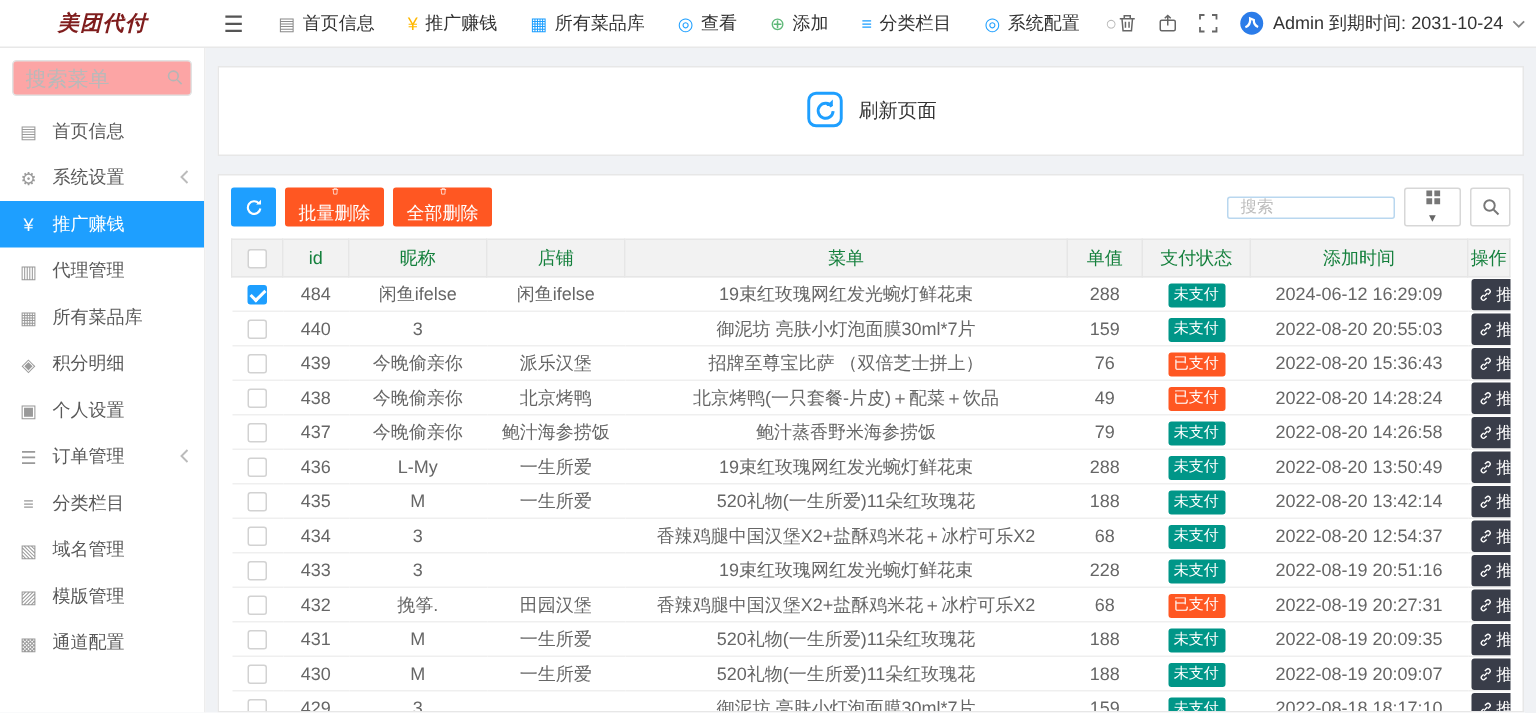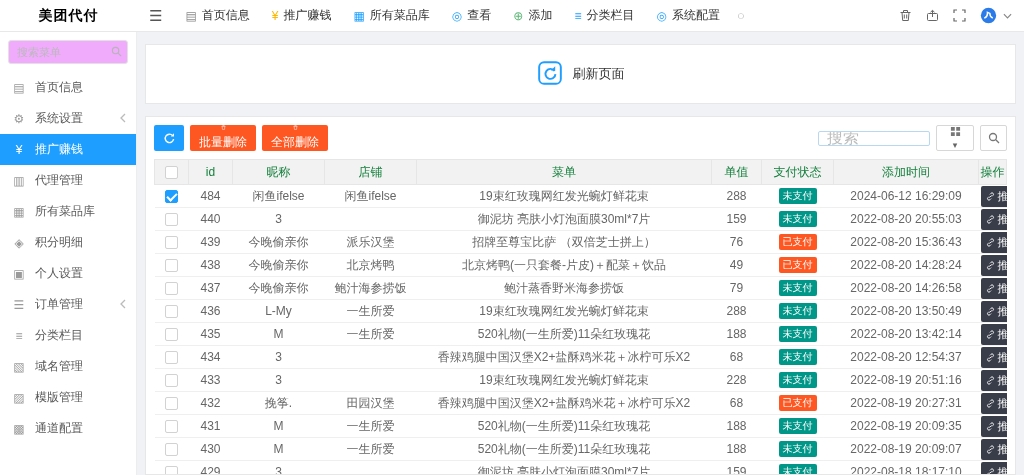--- a/index.html
+++ b/index.html
@@ -1,41 +1,41 @@
 <!DOCTYPE html>
 <html><head>
 <meta charset="utf-8">
 <style>
   * { margin:0; padding:0; box-sizing:border-box; }
   html,body { width:1024px; height:475px; overflow:hidden; }
   body { font-family:"Liberation Sans", sans-serif; background:#f0f2f5; font-size:12px; color:#333; }
 
   
   .topbar { height:32px; background:#fff; border-bottom:1px solid #e8e8e8; display:flex; align-items:center; }
-  .logo { width:137px; flex:none; text-align:center; color:#000000; font-size:14px; font-weight:bold; letter-spacing:1px; }
+  .logo { width:137px; flex:none; text-align:center; color:#7f1d1d; font-size:14px; font-weight:bold; letter-spacing:1px;font-style:italic; }
   .tnav { display:flex; align-items:center; flex:1; height:100%; }
   .hamburger { padding:0 12px; color:#555; font-size:15px; cursor:pointer; }
   .tnav-item { display:flex; align-items:center; gap:5px; padding:0 11px; height:100%; font-size:12px; color:#333; cursor:pointer; white-space:nowrap; }
   .tnav-ic { font-size:12px; color:#8c8c8c; line-height:1; }
   .tnav-ic.view-icon,.tnav-ic.config-icon,.tnav-ic.category-icon,.tnav-ic.dishes-icon { color:#1E9FFF; }
   .tnav-ic.add-icon { color:#5FB878; }
   .tnav-ic.money-icon { color:#FFB800; }
   .loading-icon { color:#b5b5b5; font-size:13px; margin-left:6px; }
   .tright { display:flex; align-items:center; gap:14px; padding:0 12px 0 0; margin-left:auto; }
   .ticon { cursor:pointer; display:flex; align-items:center; }
   .admin-box { display:flex; align-items:center; gap:6px; cursor:pointer; }
   .admin-text { font-size:12px; color:#333; white-space:nowrap; }
 
   
   .layout { display:flex; height:calc(100% - 32px); }
 
   
   .sidebar { width:137px; flex:none; background:#fff; border-right:1px solid #ededed; overflow:hidden; }
   .side-search { margin:8px 8px 8px; position:relative; }
-  .side-search input { width:100%; height:24px; border:1px solid #e2e2e2; border-radius:3px; padding:0 22px 0 8px; font-size:11px; color:#666; outline:none; background:#f0abfc; }
+  .side-search input { width:100%; height:24px; border:1px solid #e2e2e2; border-radius:3px; padding:0 22px 0 8px; font-size:14px; color:#666; outline:none; background:#fca5a5; }
   .side-search input::placeholder { color:#b9b9b9; }
   .side-search .mag { position:absolute; right:6px; top:6px; }
   .smenu-item { height:31px; display:flex; align-items:center; gap:9px; padding:0 12px; font-size:12px; color:#595959; cursor:pointer; position:relative; white-space:nowrap; }
   .smenu-item .sic { width:14px; text-align:center; color:#9a9a9a; font-size:12px; flex:none; }
   .smenu-item.active { background:#1E9FFF; color:#fff; }
   .smenu-item.active .sic { color:#fff; }
   .smenu-item .chev { position:absolute; right:10px; top:9px; }
 
   
   .main { flex:1; padding:12px 8px 0 8px; overflow:hidden; }
@@ -43,21 +43,21 @@
   .card { flex:1; height:60px; background:#fff; border:1px solid #e7e7e7; display:flex; align-items:center; justify-content:center; gap:10px; font-size:13px; color:#333; cursor:pointer; }
 
   .panel { background:#fff; border:1px solid #e7e7e7; padding:8px; height:calc(100% - 72px); overflow:hidden; }
 
   
   .toolbar { display:flex; align-items:center; gap:6px; margin-bottom:8px; }
   .btn { border:none; border-radius:2px; cursor:pointer; display:inline-flex; align-items:center; justify-content:center; font-family:inherit;flex-direction:column; }
   .btn-refresh { width:30px; height:26px; background:#1E9FFF; }
   .btn-danger { height:26px; background:#FF5722; color:#fff; font-size:12px; padding:0 9px; gap:4px; }
   .toolbar-right { margin-left:auto; display:flex; align-items:center; gap:6px; }
-  .tsearch { width:112px; height:15px; border:1px solid #b9d7ef; border-radius:2px; padding:0 8px; font-size:16px; color:#666; outline:none; }
+  .tsearch { width:112px; height:15px; border:1px solid #b9d7ef; border-radius:2px; padding:0 8px; font-size:11px; color:#666; outline:none; }
   .tsearch::placeholder { color:#bdbdbd; }
   .btn-cols { height:26px; min-width:38px; background:#fff; border:1px solid #d7d7d7; gap:3px; color:#666; font-size:9px; }
   .btn-find { width:27px; height:26px; background:#fff; border:1px solid #d7d7d7; }
 
   
   table { width:100%; border-collapse:collapse; table-layout:fixed; }
   th { background:#f2f2f2; border:1px solid #e6e6e6; height:25px; font-weight:400; color:#15803d; font-size:12px; }
   td { height:23px; border-bottom:1px solid #efefef; text-align:center; color:#666; font-size:12px; white-space:nowrap; overflow:hidden; text-overflow:ellipsis; padding:0 2px; }
   .cb { width:13px; height:13px; border:1px solid #d2d2d2; border-radius:2px; display:inline-block; background:#fff; vertical-align:middle; cursor:pointer; position:relative; }
   .cb.checked { background:#1E9FFF; border-color:#1E9FFF; }
@@ -123,20 +123,21 @@
           <path d="M1 4V1h3M9 1h3v3M12 9v3H9M4 12H1V9" stroke="#666" fill="none" stroke-width="1.2"></path>
         </svg>
     </span>
     <span class="admin-box">
       <span class="ticon">
         <svg width="17" height="17" viewBox="0 0 16 16">
             <circle cx="8" cy="8" r="7.2" fill="#2b7ce9"></circle>
             <path d="M4 10.5c2.2-.8 3.2-2.8 3-5.5l2.3 1c-.1 2.2 1 3.6 2.7 4.3" stroke="#fff" fill="none" stroke-width="1.4"></path>
           </svg>
       </span>
+      <span class="admin-text">Admin 到期时间: 2031-10-24</span>
       <svg width="9" height="6" viewBox="0 0 10 6">
           <path d="M1 1l4 4 4-4" stroke="#888" fill="none" stroke-width="1.3"></path>
         </svg>
     </span>
   </div>
 </div>
 
 <div class="layout">
 
   <aside class="sidebar">

